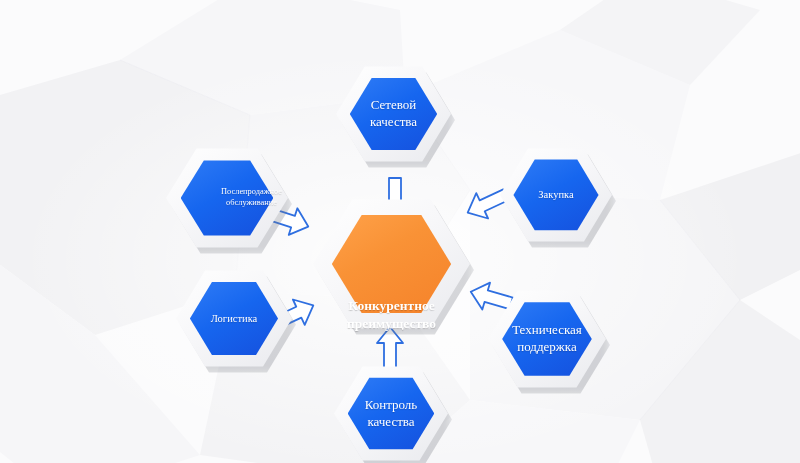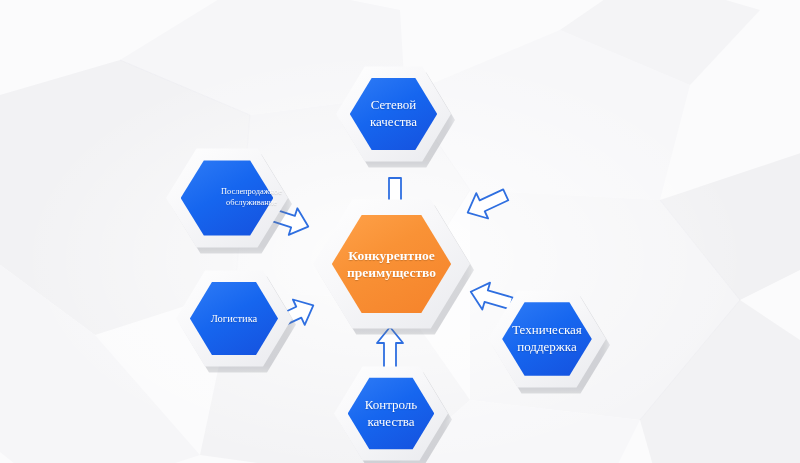--- a/index.html
+++ b/index.html
@@ -92,21 +92,21 @@
   .hex-label{
     position:absolute;left:0;top:0;width:100%;height:100%;
     display:flex;align-items:center;justify-content:center;
     text-align:center;color:#ffffff;
     font-family:"Liberation Serif", serif;
     line-height:1.28;padding:0 6px;box-sizing:border-box;
     text-shadow:0 1px 1px rgba(0,0,0,.18);
   }
   .hex-label.small{font-size:13px;}
   .hex-label.mid{font-size:10.5px;}
-  .hex-label.center{font-size:13.5px;font-weight:bold;}
+  .hex-label.center{font-size:13.5px;font-weight:bold;align-items:flex-end;}
 </style>
 </head>
 <body>
 
 <div id="slide">
 
   <div class="bg-layer">
     <svg width="800" height="463" viewBox="0 0 800 463">
       <rect x="0" y="0" width="800" height="463" fill="#fbfbfc"></rect>
       <g stroke="none">
@@ -191,20 +191,28 @@
     <div class="hex-shell"></div>
     <div class="hex-core blue"></div>
     <div class="hex-label small">
       <span>
         <span>Сетевой</span><br>
         <span>качества</span>
       </span>
     </div>
   </div>
 
+  <div class="hex-node" style="left:500px;top:146px;width:112px;height:98px;">
+    <div class="hex-shadow"></div>
+    <div class="hex-shell"></div>
+    <div class="hex-core blue"></div>
+    <div class="hex-label mid">
+      <span>Закупка</span>
+    </div>
+  </div>
 
   <div class="hex-node" style="left:488px;top:288px;width:118px;height:102px;">
     <div class="hex-shadow"></div>
     <div class="hex-shell"></div>
     <div class="hex-core blue"></div>
     <div class="hex-label small">
       <span>
         <span>Техническая</span><br>
         <span>поддержка</span>
       </span>

